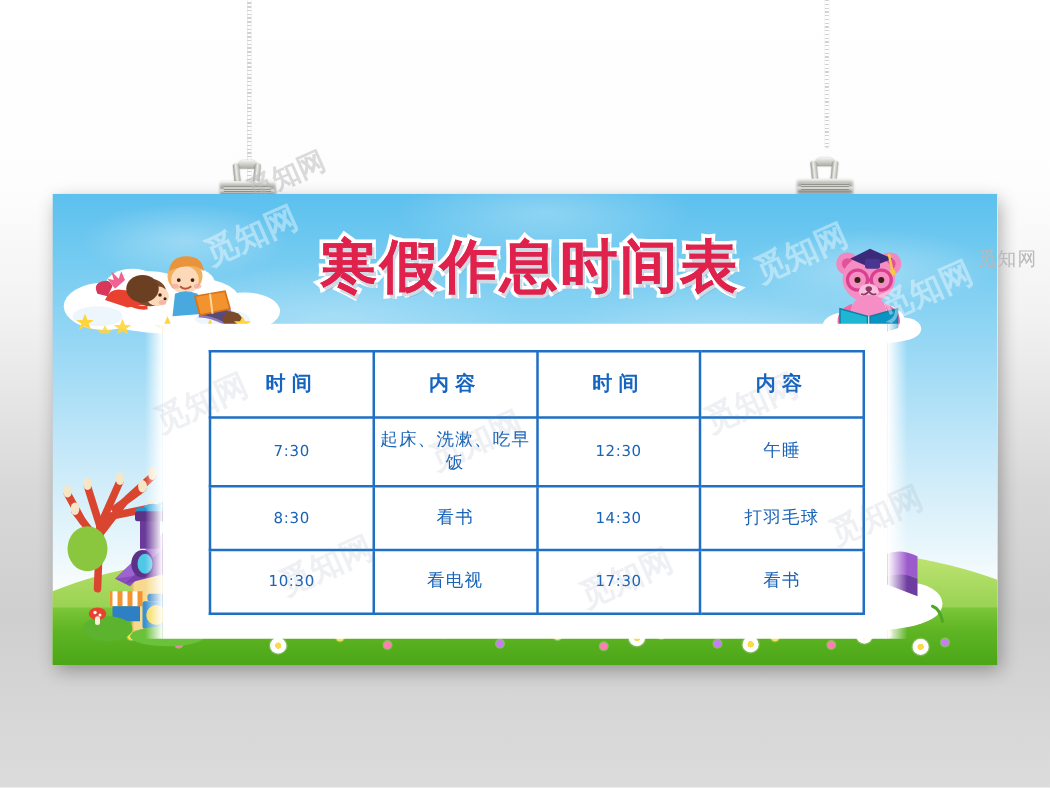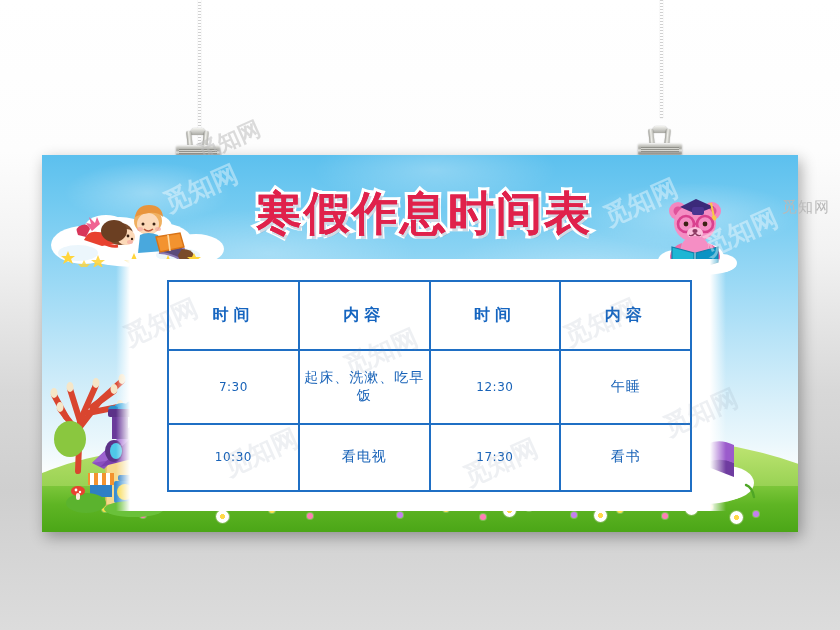--- a/index.html
+++ b/index.html
@@ -410,20 +410,26 @@
           <td>时间</td>
           <td>内容</td>
         </tr>
         <tr class="rw">
           <td class="time">7:30</td>
           <td>起床、洗漱、吃早饭</td>
           <td class="time">12:30</td>
           <td>午睡</td>
         </tr>
         <tr class="rw">
+          <td class="time">8:30</td>
+          <td>看书</td>
+          <td class="time">14:30</td>
+          <td>打羽毛球</td>
+        </tr>
+        <tr class="rw">
           <td class="time">10:30</td>
           <td>看电视</td>
           <td class="time">17:30</td>
           <td>看书</td>
         </tr>
       </tbody>
     </table>
 
     <div class="wm" style="left:120px;top:16px;">觅知网</div>
     <div class="wm" style="left:560px;top:30px;">觅知网</div>

